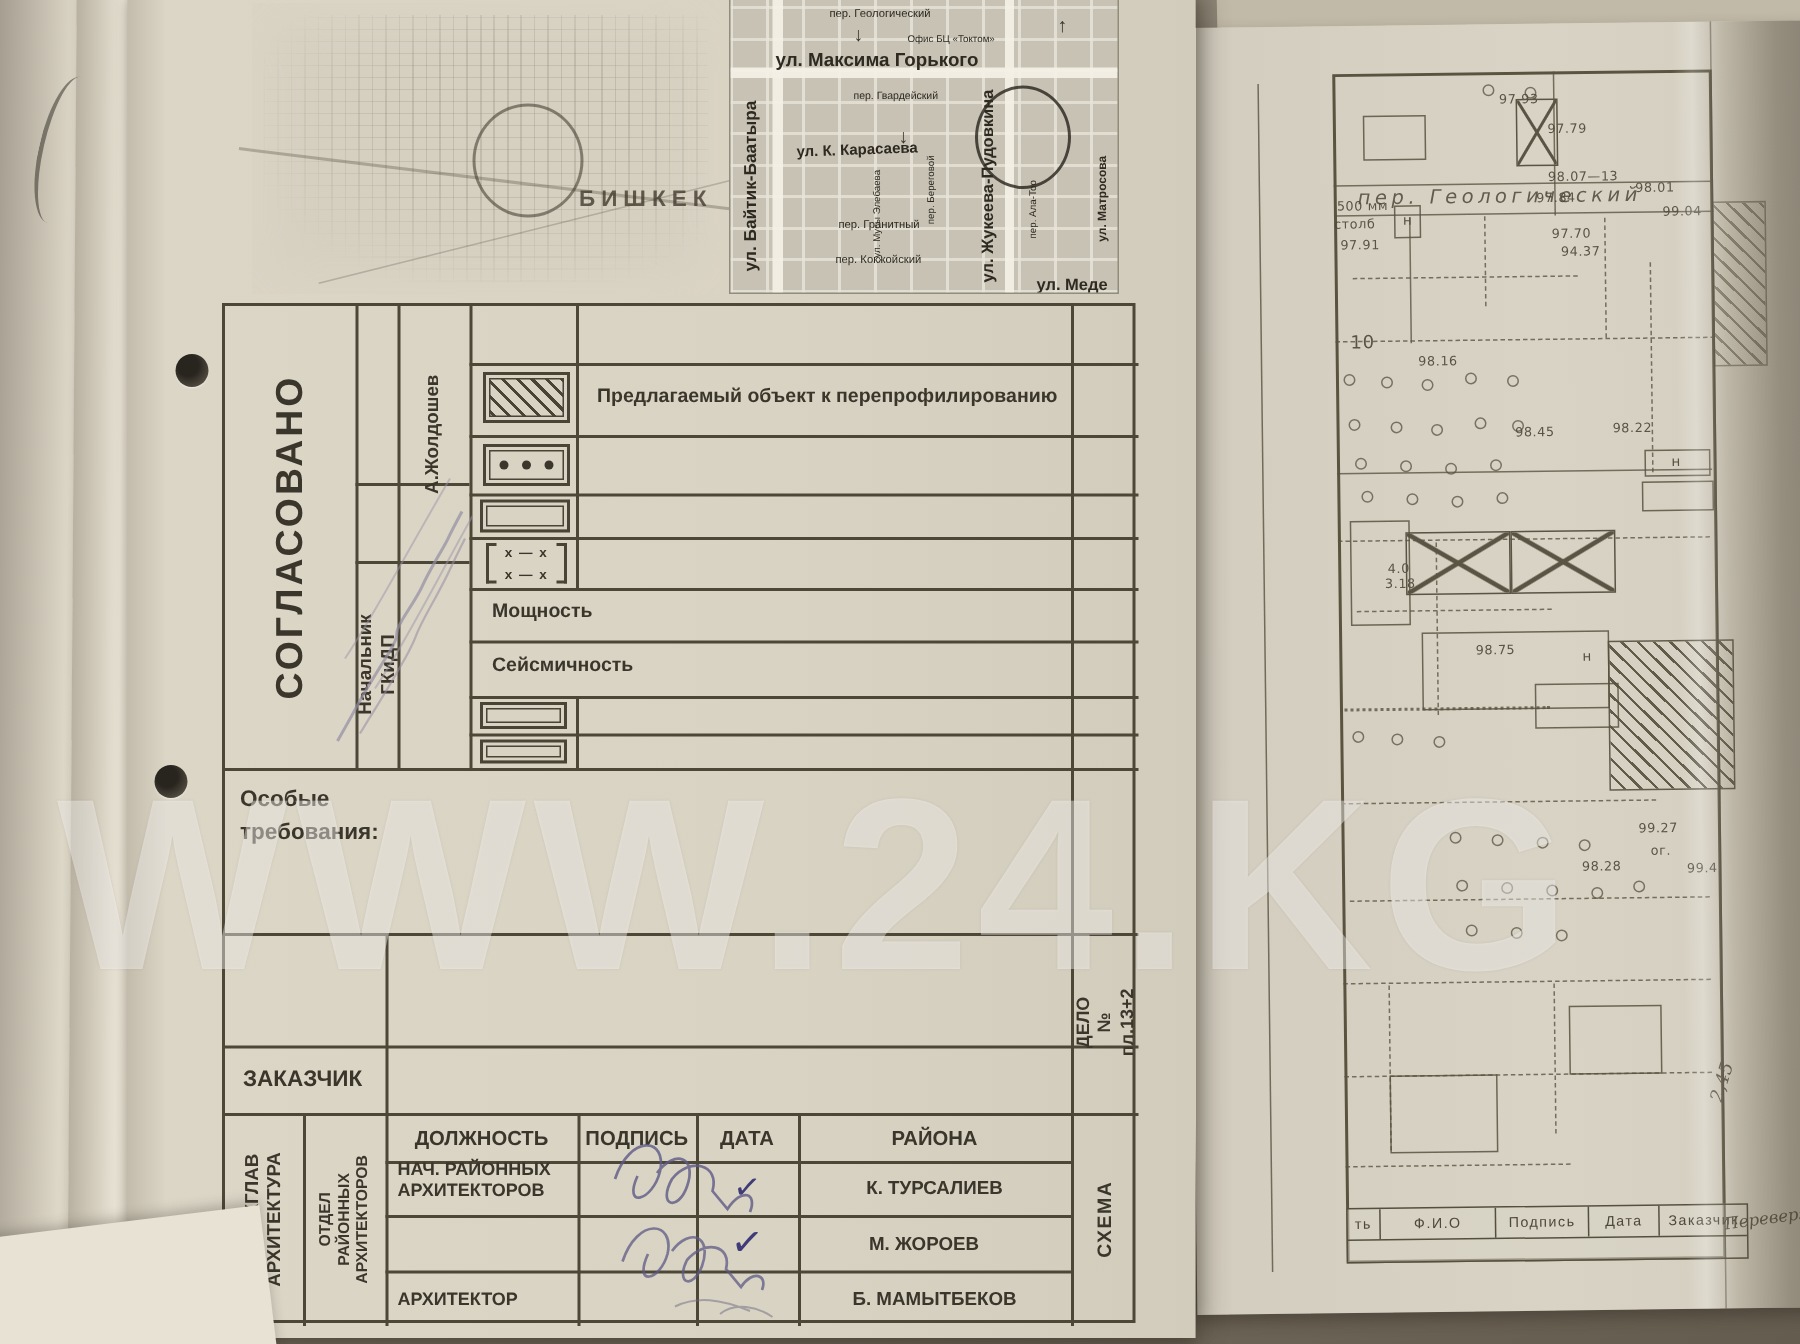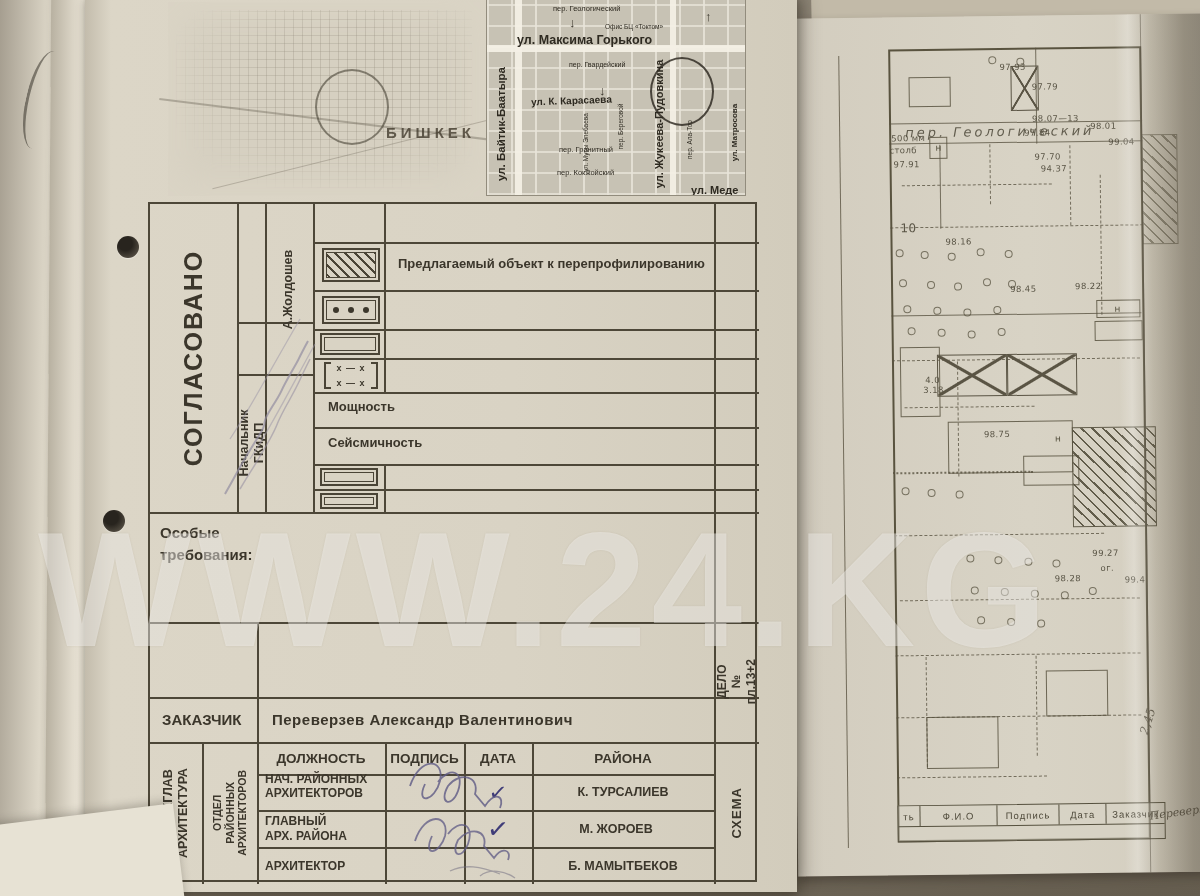--- a/index.html
+++ b/index.html
@@ -251,34 +251,31 @@
       <div class="sym" style="left:170px;top:264px;width:58px;height:18px;"></div>
       <div class="sym" style="left:170px;top:289px;width:58px;height:16px;"></div>
 
       <span class="txt" style="left:248px;top:52px;font-size:13px;">Предлагаемый объект к перепрофилированию</span>
       <span class="txt" style="left:178px;top:195px;font-size:13px;">Мощность</span>
       <span class="txt" style="left:178px;top:231px;font-size:13px;">Сейсмичность</span>
       <span class="txt" style="left:10px;top:318px;font-size:15px;line-height:1.45;">Особые
 требования:</span>
 
       <div class="cell-l" style="left:12px;top:493px;width:95px;height:45px;font-size:15px;">ЗАКАЗЧИК</div>
-      <span class="txt" style="left:122px;top:507px;font-size:15px;letter-spacing:.5px;">Переверзев Александр Валентинович</span>
 
       <div class="cell-c" style="left:107px;top:538px;width:128px;height:32px;font-size:13.5px;">ДОЛЖНОСТЬ</div>
       <div class="cell-c" style="left:235px;top:538px;width:79px;height:32px;font-size:13.5px;">ПОДПИСЬ</div>
       <div class="cell-c" style="left:314px;top:538px;width:68px;height:32px;font-size:13.5px;">ДАТА</div>
       <div class="cell-c" style="left:382px;top:538px;width:182px;height:32px;font-size:13.5px;">РАЙОНА</div>
 
       <div class="cell-l" style="left:115px;top:570px;width:120px;height:24px;font-size:12px;line-height:1.2;white-space:pre-line;">НАЧ. РАЙОННЫХ
 АРХИТЕКТОРОВ</div>
       <div class="cell-c check" style="left:314px;top:570px;width:68px;height:36px;">✓</div>
       <div class="cell-c" style="left:382px;top:570px;width:182px;height:36px;font-size:12.5px;">К. ТУРСАЛИЕВ</div>
 
-      <div class="cell-l" style="left:115px;top:606px;width:120px;height:37px;font-size:12px;line-height:1.2;white-space:pre-line;">ГЛАВНЫЙ
-АРХ. РАЙОНА</div>
       <div class="cell-c check" style="left:314px;top:606px;width:68px;height:37px;font-size:26px;">✓</div>
       <div class="cell-c" style="left:382px;top:606px;width:168px;height:37px;font-size:12.5px;">М. ЖОРОЕВ</div>
 
       <div class="cell-l" style="left:115px;top:643px;width:120px;height:37px;font-size:12px;text-align:center;">АРХИТЕКТОР</div>
       <div class="cell-c check" style="left:314px;top:643px;width:68px;height:37px;"></div>
       <div class="cell-c" style="left:382px;top:643px;width:182px;height:37px;font-size:12.5px;">Б. МАМЫТБЕКОВ</div>
 
       <svg class="sig" style="left:60px;top:55px;" width="120" height="250" viewBox="0 0 120 250">
         <path d="M15,235 C35,200 25,215 50,175 C60,158 48,170 62,148 C76,126 66,140 82,112 C92,95 84,108 98,82" stroke="#938da1" fill="none" stroke-width="2" opacity=".7"></path>
         <path d="M30,230 C45,205 40,215 60,180 C72,158 62,172 80,140 C92,118 85,130 100,100" stroke="#938da1" fill="none" stroke-width="1.5" opacity=".55"></path>

